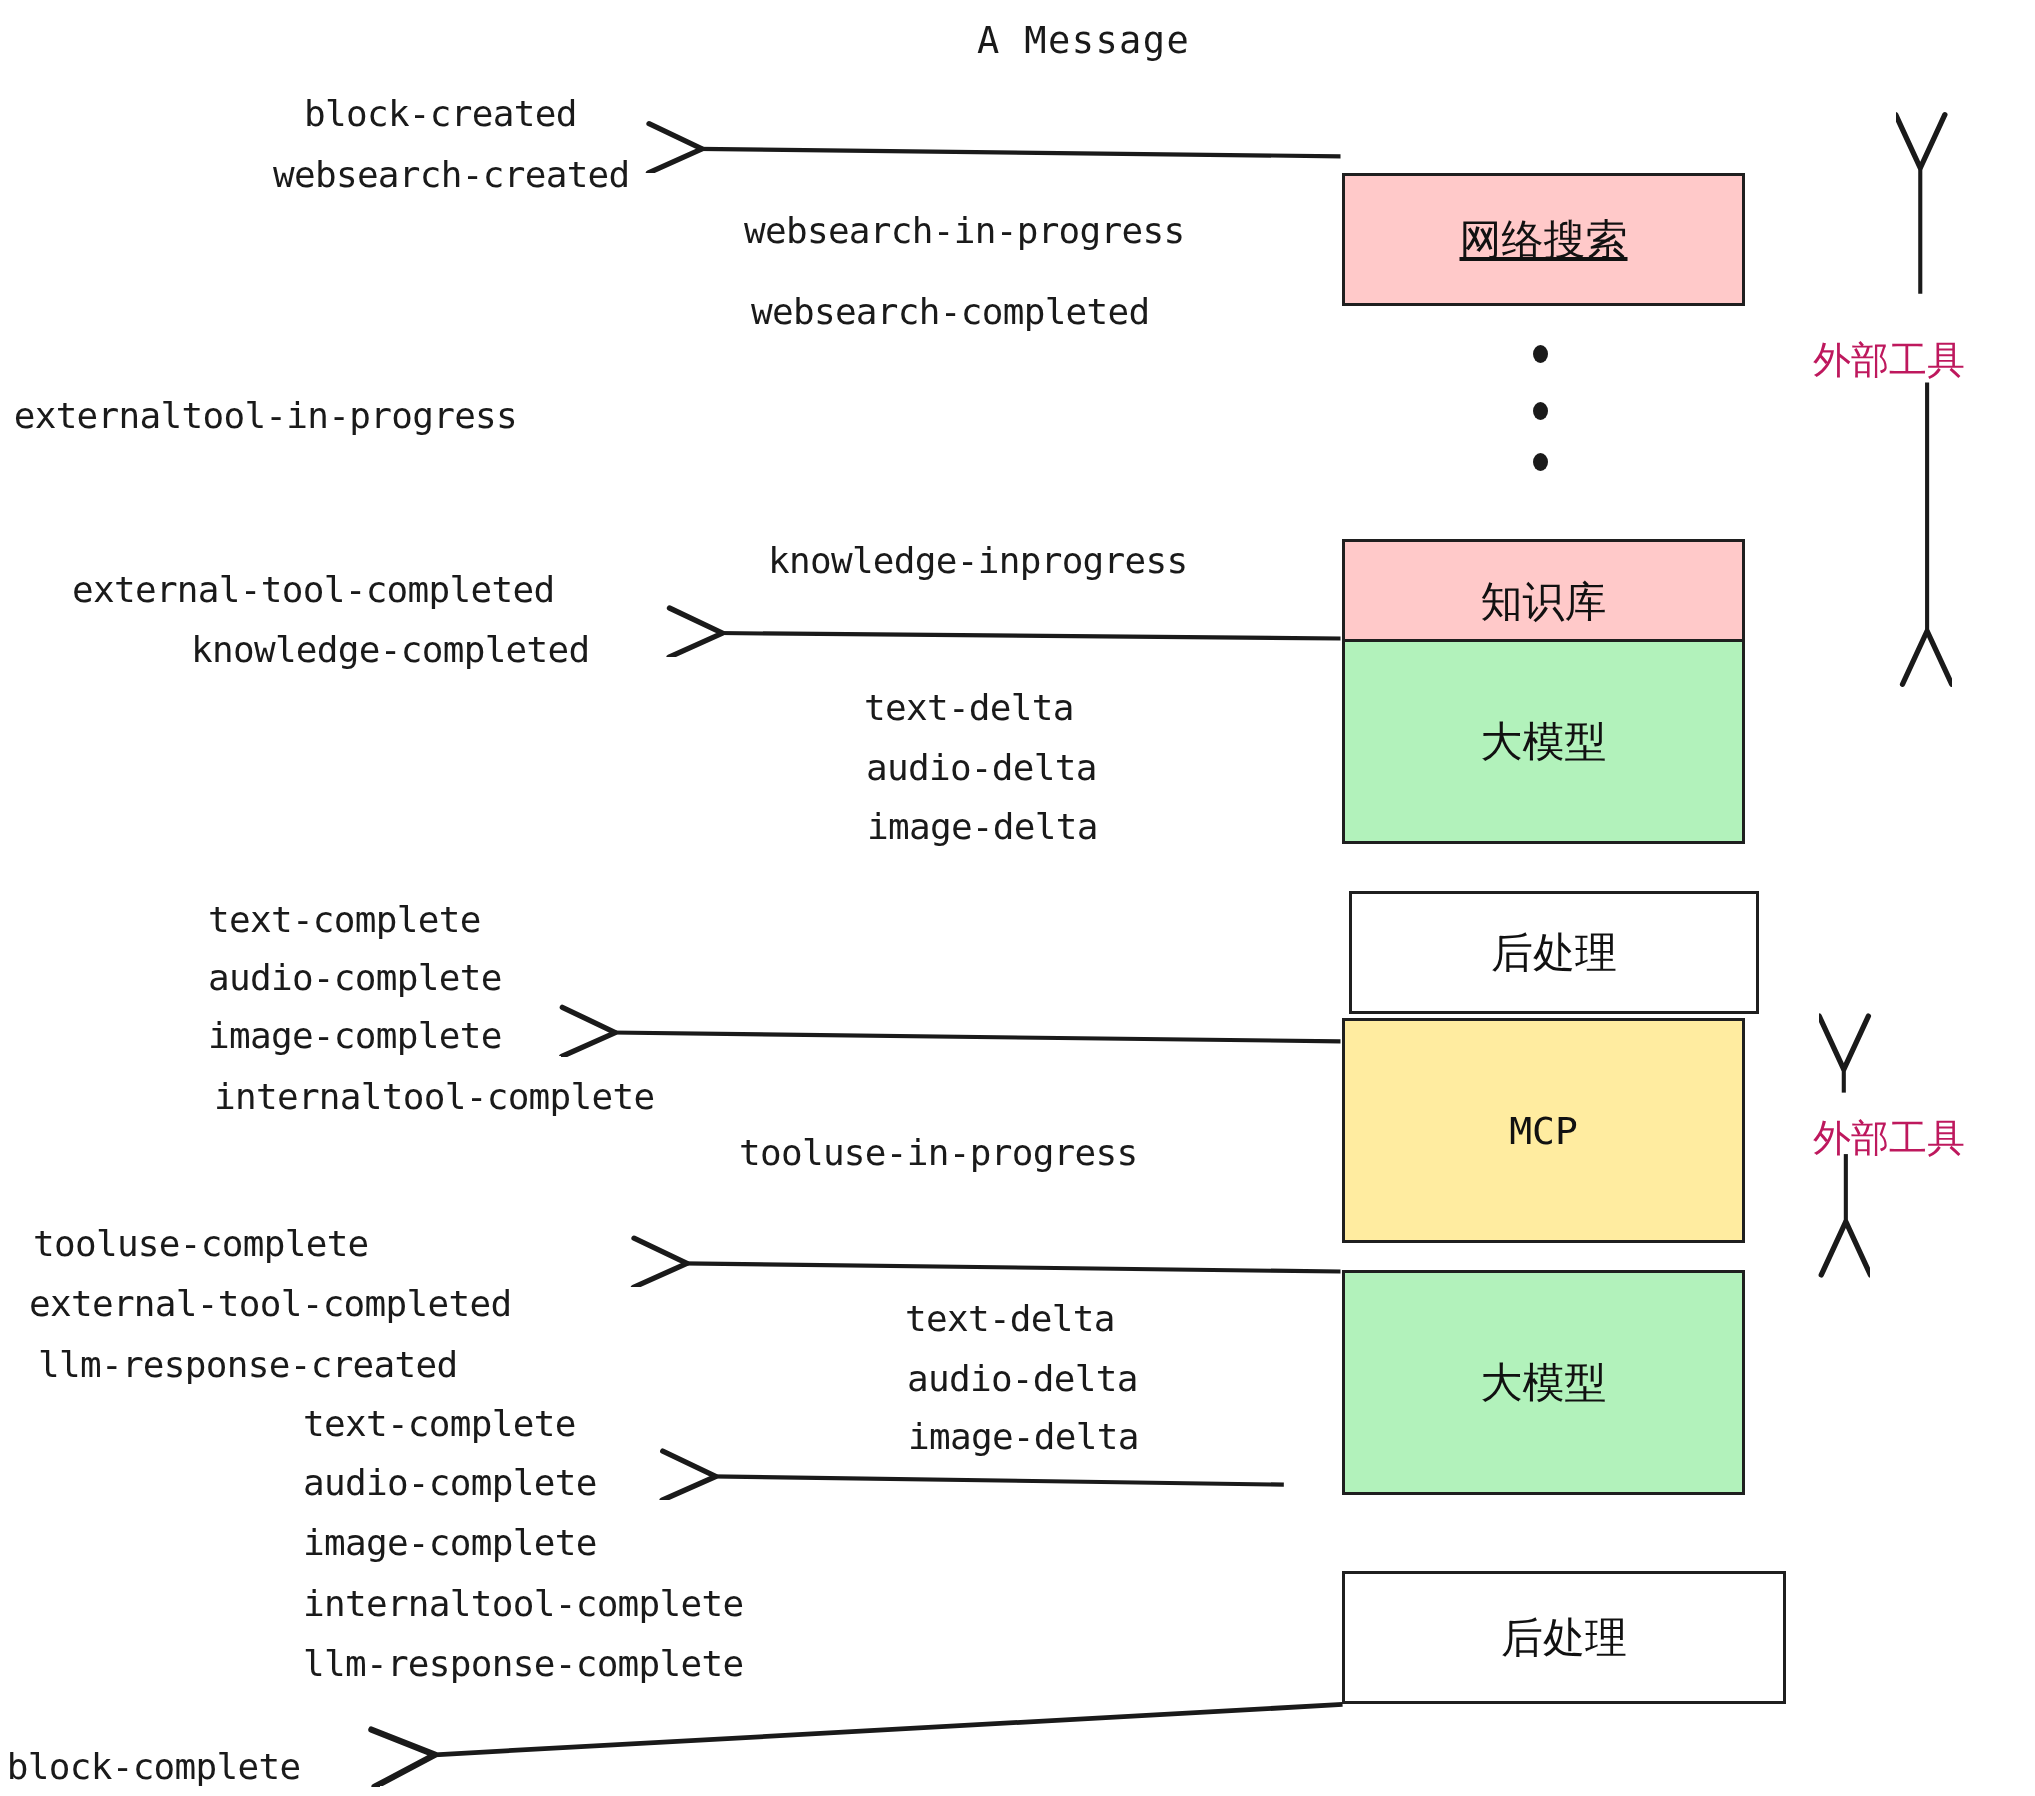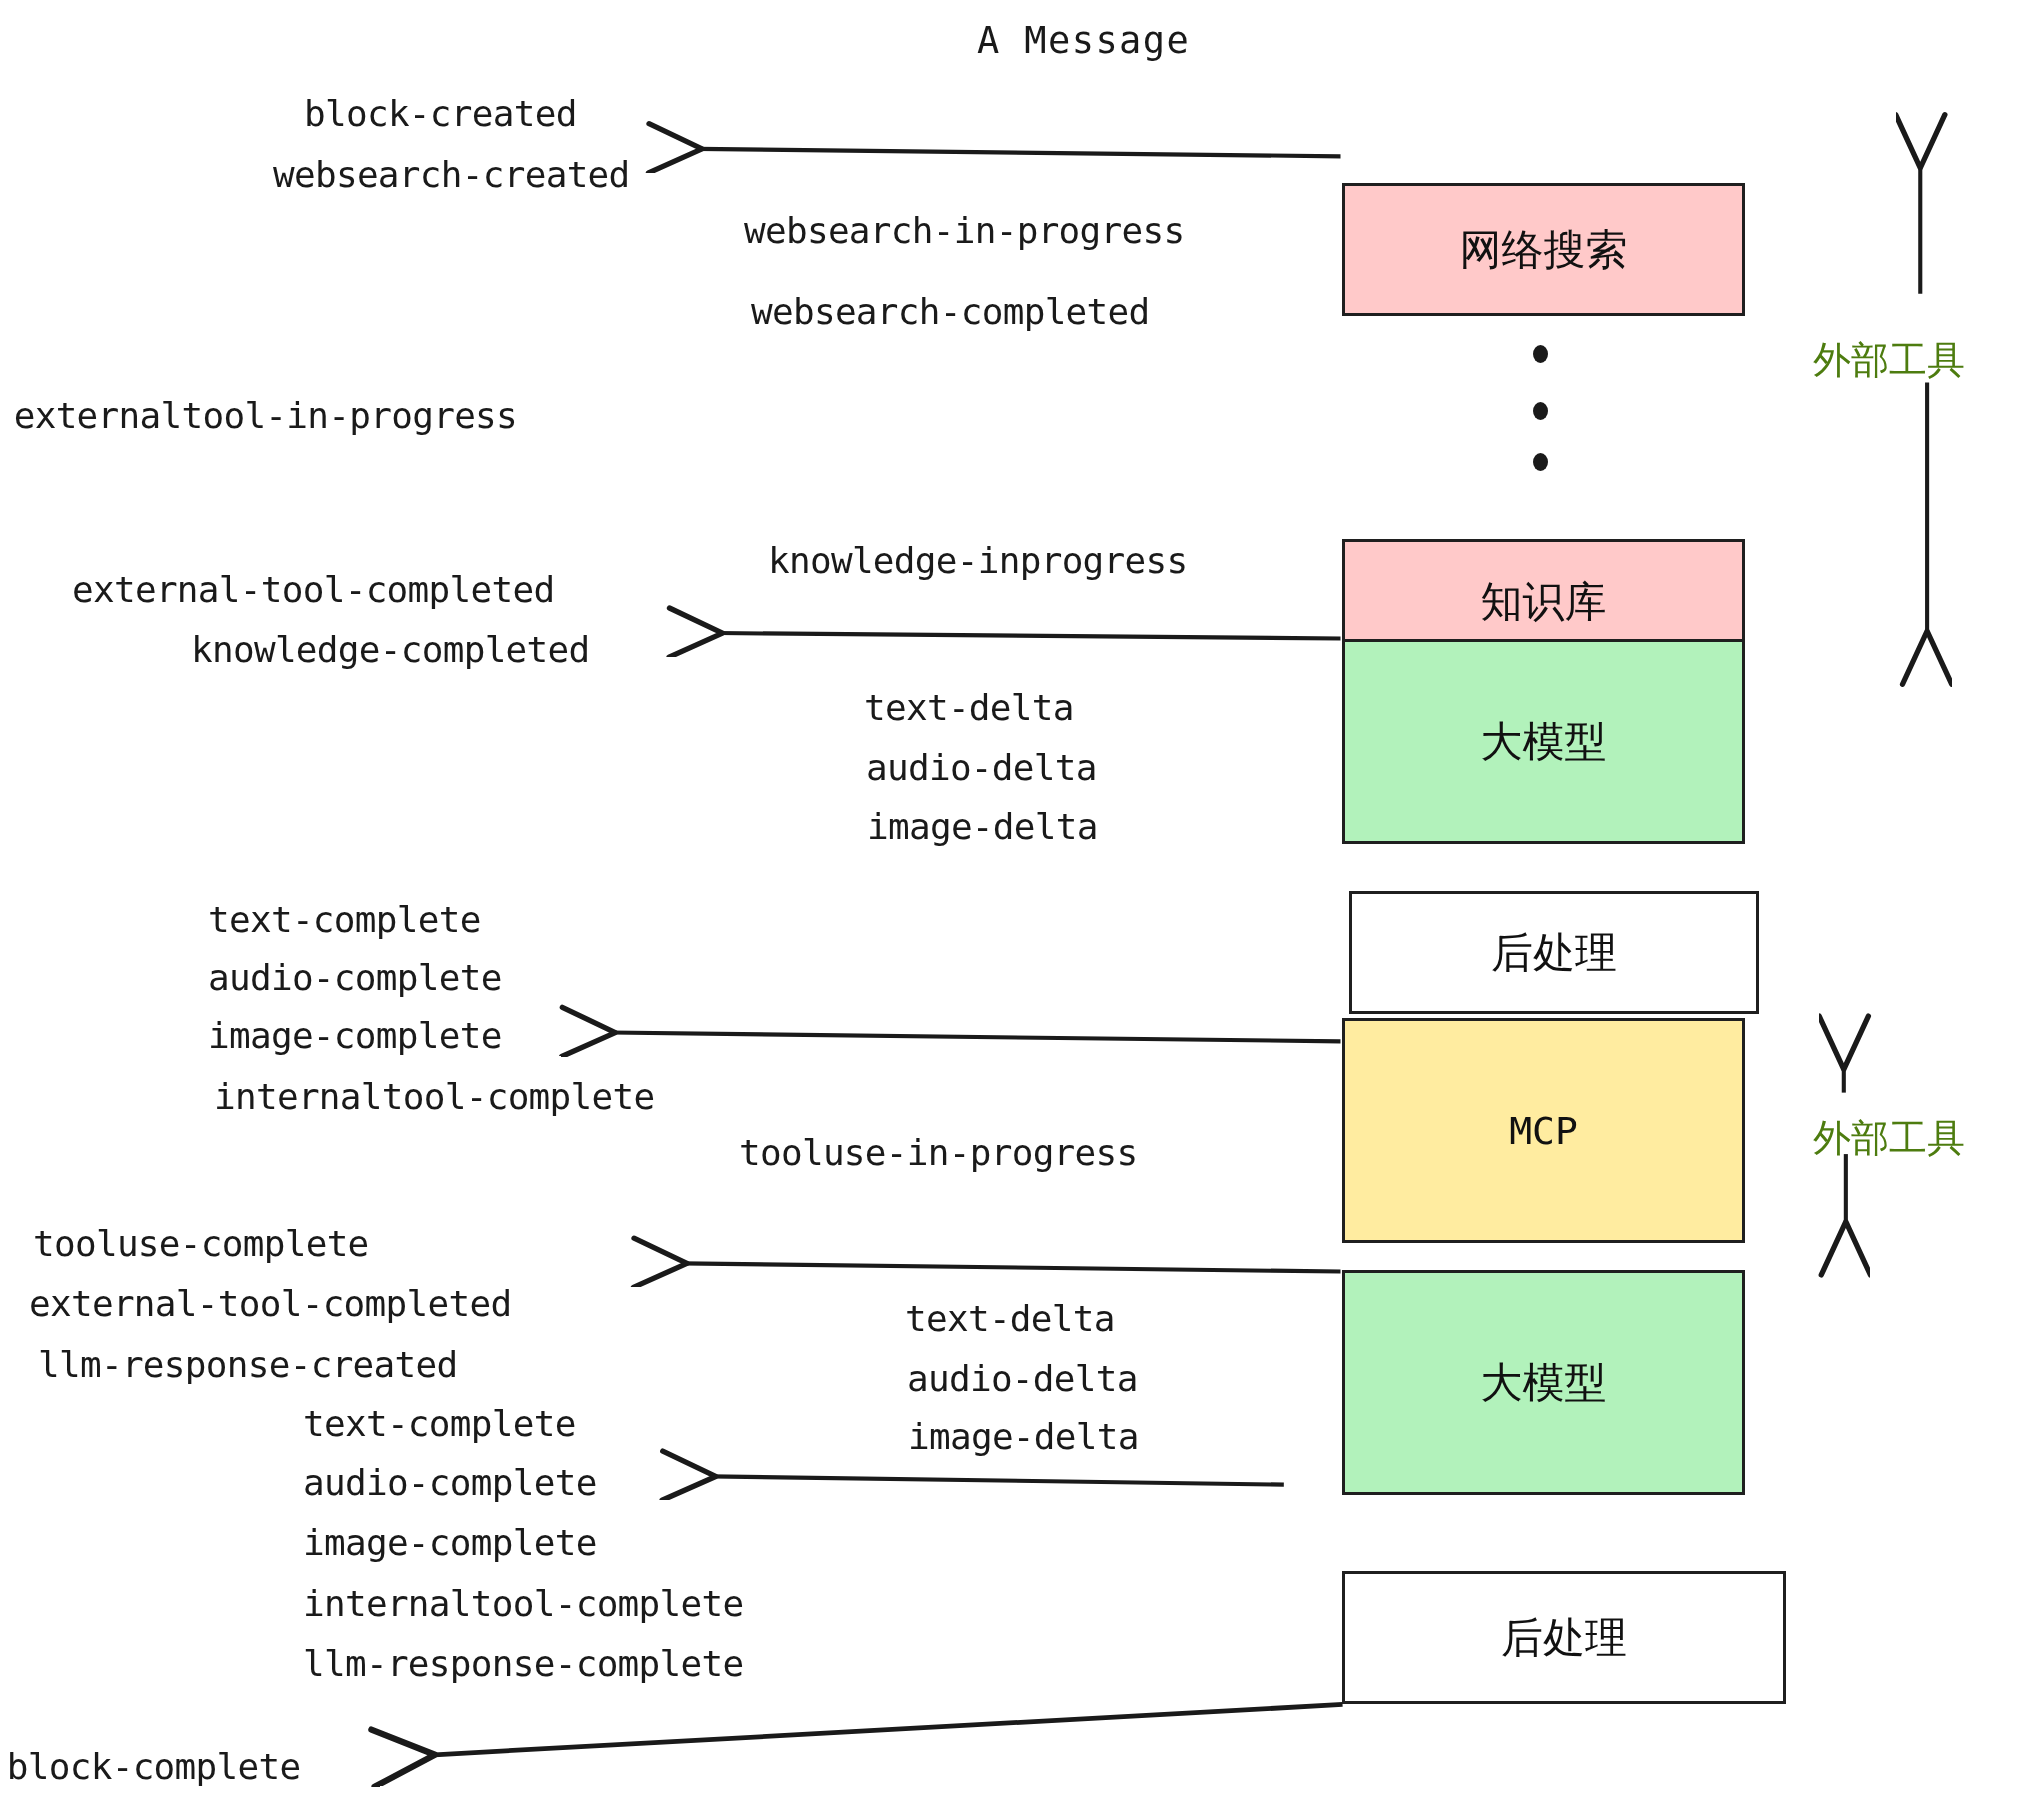--- a/index.html
+++ b/index.html
@@ -51,21 +51,21 @@
   }
   .box.mono{
     font-family:"DejaVu Sans Mono","Liberation Mono",monospace;
     font-size:38px;
   }
   .side-lbl{
     position:absolute;
     white-space:nowrap;
     font-family:"DejaVu Sans","Liberation Sans",sans-serif;
     font-size:38px;
-    color:#4d7c0f;
+    color:#be185d;
   }
   .dot{
     position:absolute;
     width:15px;
     height:18px;
     border-radius:50%;
     background:#1a1a1a;
   }
 </style>
 </head>
@@ -94,21 +94,21 @@
 
     <line x1="2812" y1="430" x2="2812" y2="240" stroke="#1a1a1a" stroke-width="6" marker-end="url(#ah)"></line>
     <line x1="2822" y1="560" x2="2822" y2="930" stroke="#1a1a1a" stroke-width="6" marker-end="url(#ah)"></line>
 
     <line x1="2700" y1="1600" x2="2700" y2="1560" stroke="#1a1a1a" stroke-width="6" marker-end="url(#ah)"></line>
     <line x1="2703" y1="1690" x2="2703" y2="1795" stroke="#1a1a1a" stroke-width="6" marker-end="url(#ah)"></line>
   </svg>
 
   <div class="title" style="left:977px; top:19px;">A Message</div>
 
-  <div class="box" style="left:1342px; top:183px; width:403px; height:133px; background:#FFC9C9;">
+  <div class="box" style="left:1342px; top:173px; width:403px; height:133px; background:#FFC9C9;text-decoration:underline;">
     <span>网络搜索</span>
   </div>
 
   <div class="box" style="left:1342px; top:505px; width:403px; height:126px; background:#FFC9C9;margin-top:34px;">
     <span>知识库</span>
   </div>
 
   <div class="box" style="left:1342px; top:639px; width:403px; height:205px; background:#B2F2BB;">
     <span>大模型</span>
   </div>

